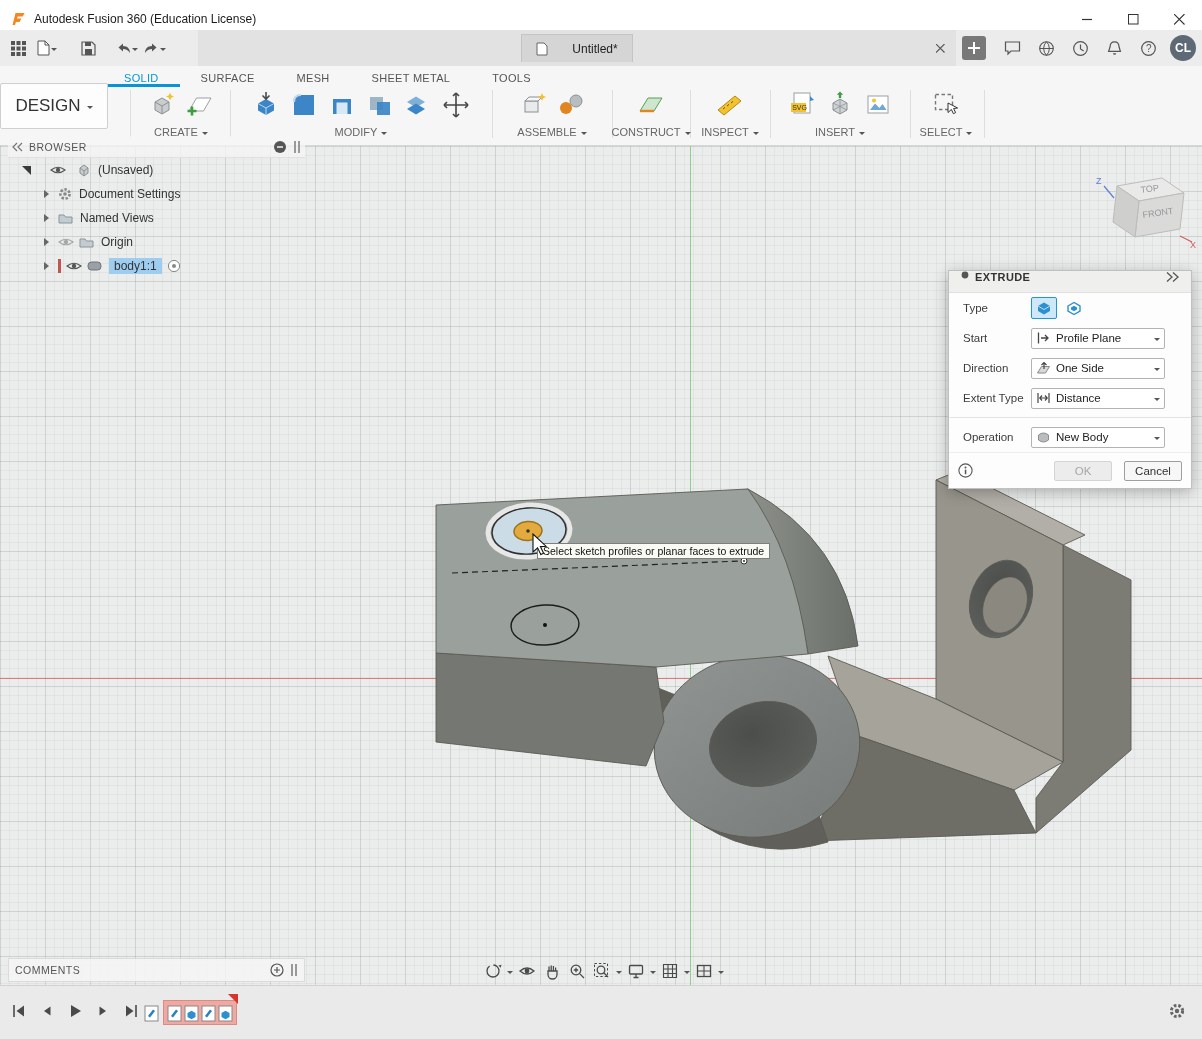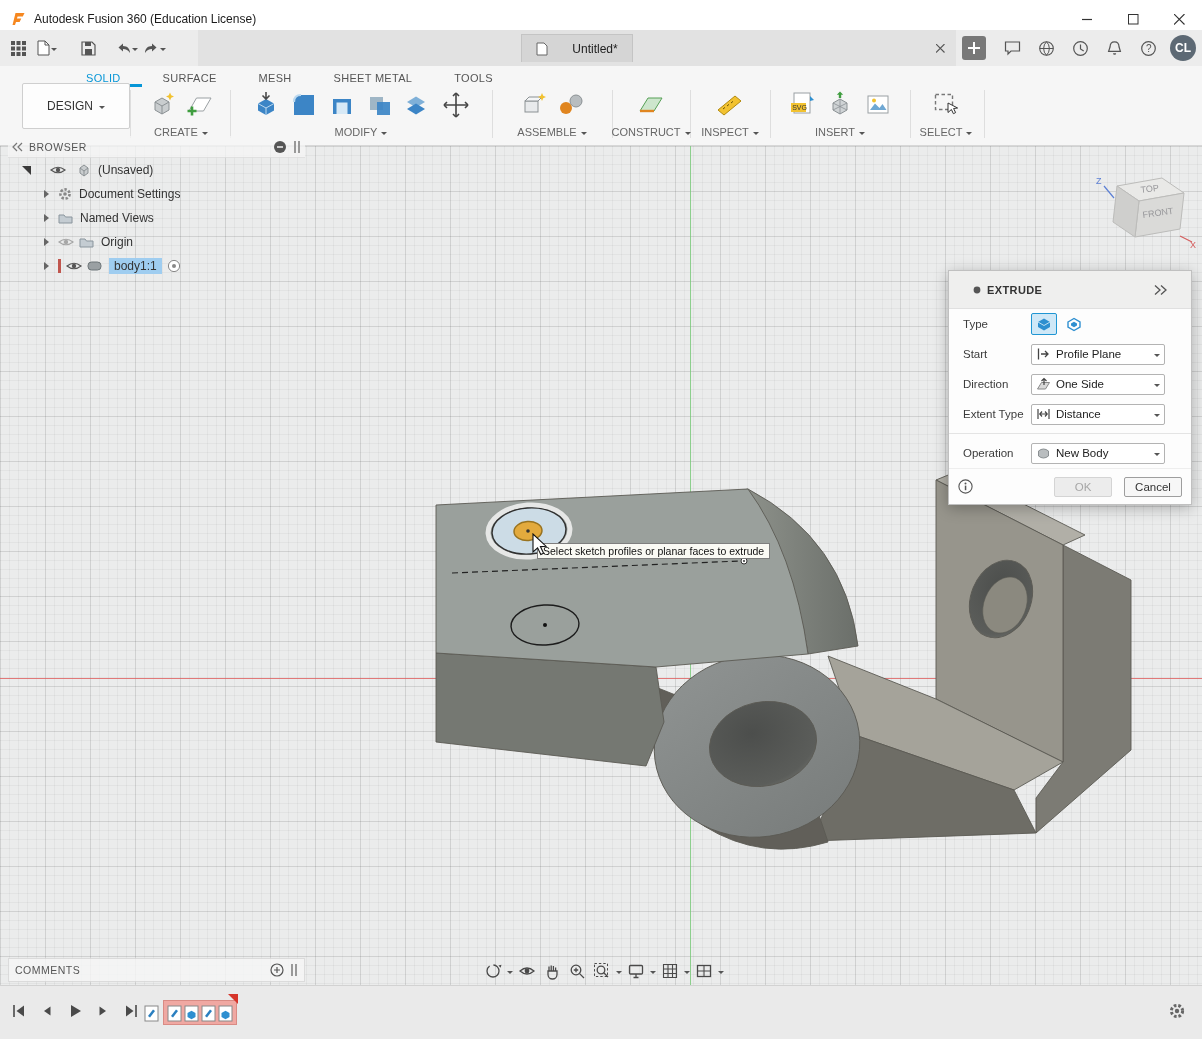--- a/index.html
+++ b/index.html
@@ -26,26 +26,26 @@
                display:flex; align-items:center; justify-content:center; }
   .new-tab-btn { position:absolute; left:962px; top:6px; width:24px; height:24px; background:#787878;
                  border-radius:3px; display:flex; align-items:center; justify-content:center; }
   .qat-right { position:absolute; right:6px; top:0; height:36px; display:flex; align-items:center; gap:10px; }
   .avatar { width:26px; height:26px; border-radius:50%; background:#5d6974; color:#fff;
             font-size:12px; font-weight:bold; display:flex; align-items:center; justify-content:center; }
 
   
   .ribbon { position:absolute; top:66px; left:0; width:100%; height:80px; background:#f6f6f6;
             border-bottom:1px solid #d7d7d7; }
-  .rtabs { display:flex; padding-left:65px; height:21px; align-items:flex-end; }
+  .rtabs { display:flex; padding-left:103px; height:21px; align-items:flex-end; }
   .rtab { font-size:11px; color:#555; padding:0 21px 3px; letter-spacing:.3px; }
   .rtab.active { color:#0696d7; border-bottom:3px solid #0696d7; padding-bottom:0; }
-  .design-btn { position:absolute; left:22px; top:17px; width:108px; height:46px; background:#fdfdfd;
+  .design-btn { position:absolute; left:0; top:17px; width:108px; height:46px; background:#fdfdfd;
                 border:1px solid #cfcfcf; border-radius:2px; display:flex; align-items:center;
-                justify-content:center; gap:6px; font-size:12px; color:#333; }
+                justify-content:center; gap:6px; font-size:17px; color:#333; }
   .rgroup { position:absolute; top:19px; height:58px; }
   .ricons { display:flex; justify-content:center; align-items:center; gap:8px; height:40px; }
   .rlabel { display:flex; justify-content:center; align-items:center; gap:4px; font-size:11px; color:#666; margin-top:1px; }
   .vdiv { position:absolute; top:24px; width:1px; height:48px; background:#dedede; }
 
   
   .viewport { position:absolute; top:146px; left:0; width:1202px; height:839px; background-color:#ebecec;
     background-image:
       linear-gradient(to right, rgba(0,0,0,0.04) 1px, transparent 1px),
       linear-gradient(to bottom, rgba(0,0,0,0.04) 1px, transparent 1px),
@@ -66,22 +66,22 @@
   .blabel { margin-left:2px; }
   .blabel.selected { background:#9fcdf0; padding:1px 5px; }
   .root-tri { width:0; height:0; border-top:9px solid #3a3a3a; border-left:9px solid transparent; }
 
   
   .viewcube { position:absolute; left:1092px; top:168px; }
 
   
   .dialog { position:absolute; left:948px; top:270px; width:244px; background:#fdfdfd;
             border:1px solid #c0c0c0; box-shadow:0 3px 14px rgba(0,0,0,.28); font-size:11.5px; z-index:30; }
-  .dlg-header { height:38px; background:#efefee; border-bottom:1px solid #e0e0e0; display:flex;
-                align-items:center; gap:6px; padding:0 24px; }
+  .dlg-header { height:22px; background:#efefee; border-bottom:1px solid #e0e0e0; display:flex;
+                gap:6px; padding:0 12px; }
   .dlg-title { font-size:11px; font-weight:bold; color:#333; letter-spacing:.4px; flex:1; }
   .dlg-row { display:flex; align-items:center; height:30px; padding:0 14px; }
   .dlg-label { width:68px; color:#3c3c3c; }
   .type-btn { width:26px; height:22px; border:1px solid transparent; background:transparent; border-radius:2px;
               display:flex; align-items:center; justify-content:center; margin-right:4px; }
   .type-btn.active { background:#cfe8f7; border-color:#2096d3; }
   .select-btn { width:62px; height:20px; background:#2096d3; border:1px solid #157fb8; border-radius:2px;
                 color:#fff; display:flex; align-items:center; justify-content:center; gap:4px; font-size:11.5px; }
   .dd { width:134px; height:21px; background:#fff; border:1px solid #b3b3b3; border-radius:2px;
         display:flex; align-items:center; gap:5px; padding:0 4px; }

